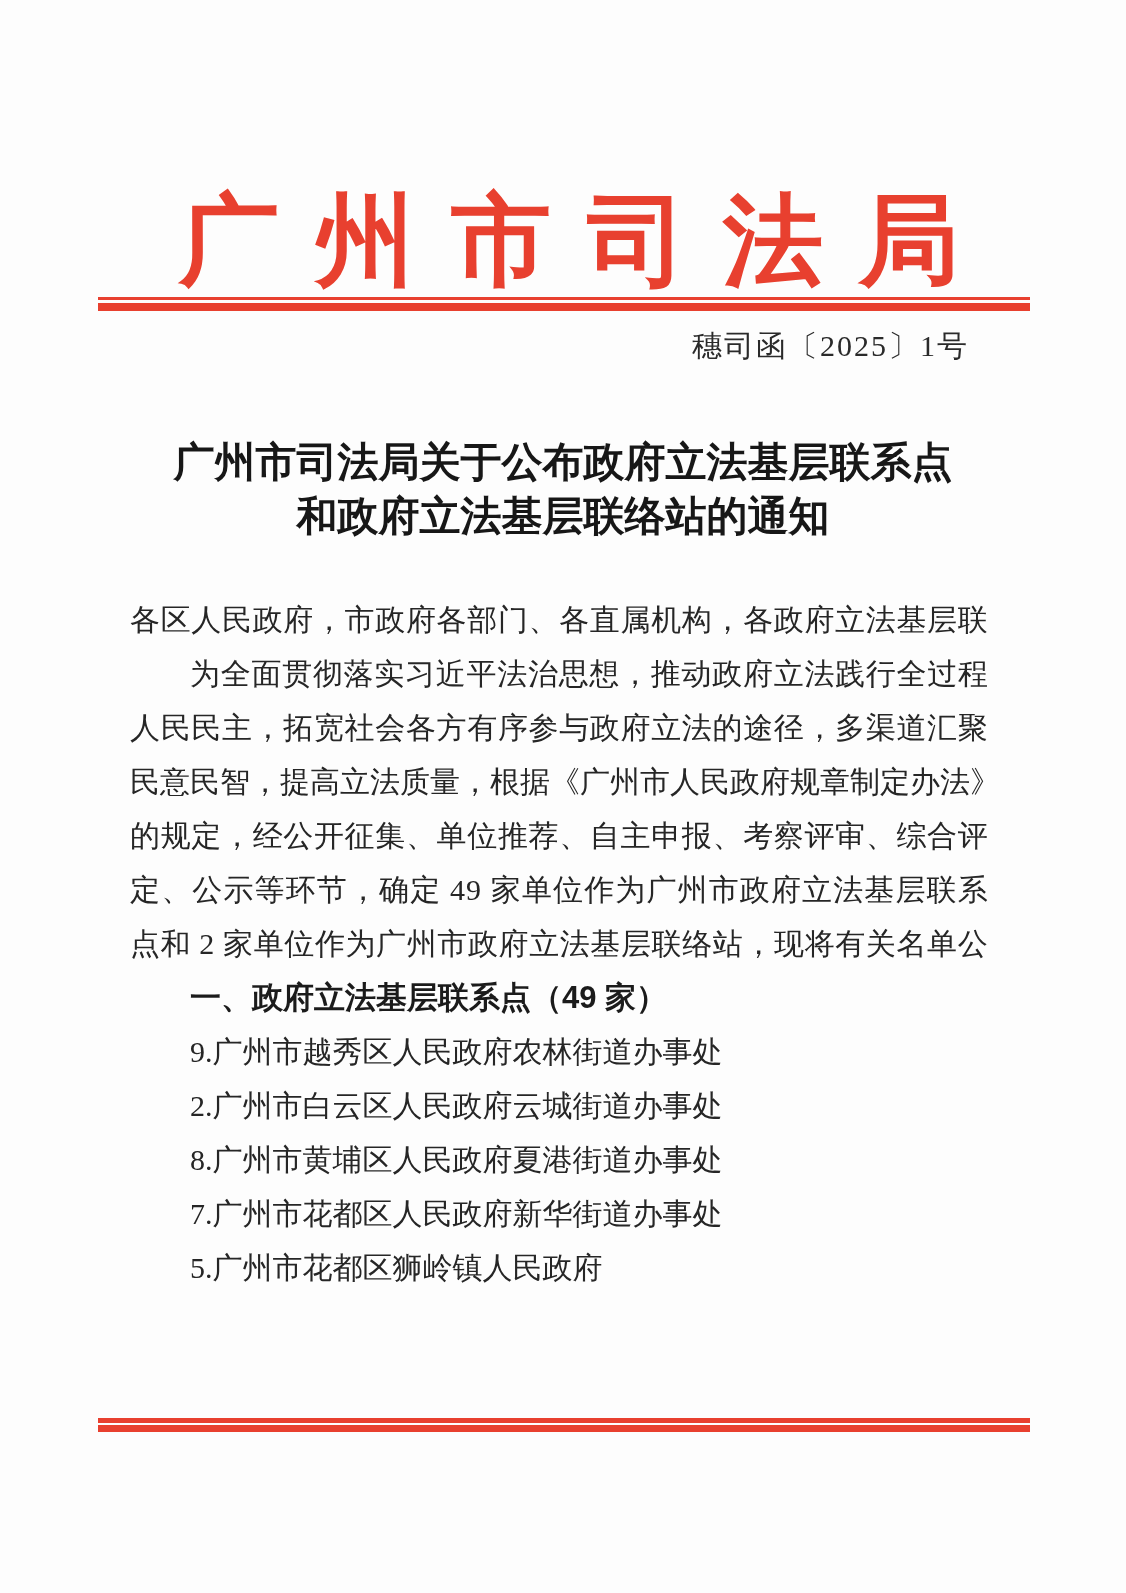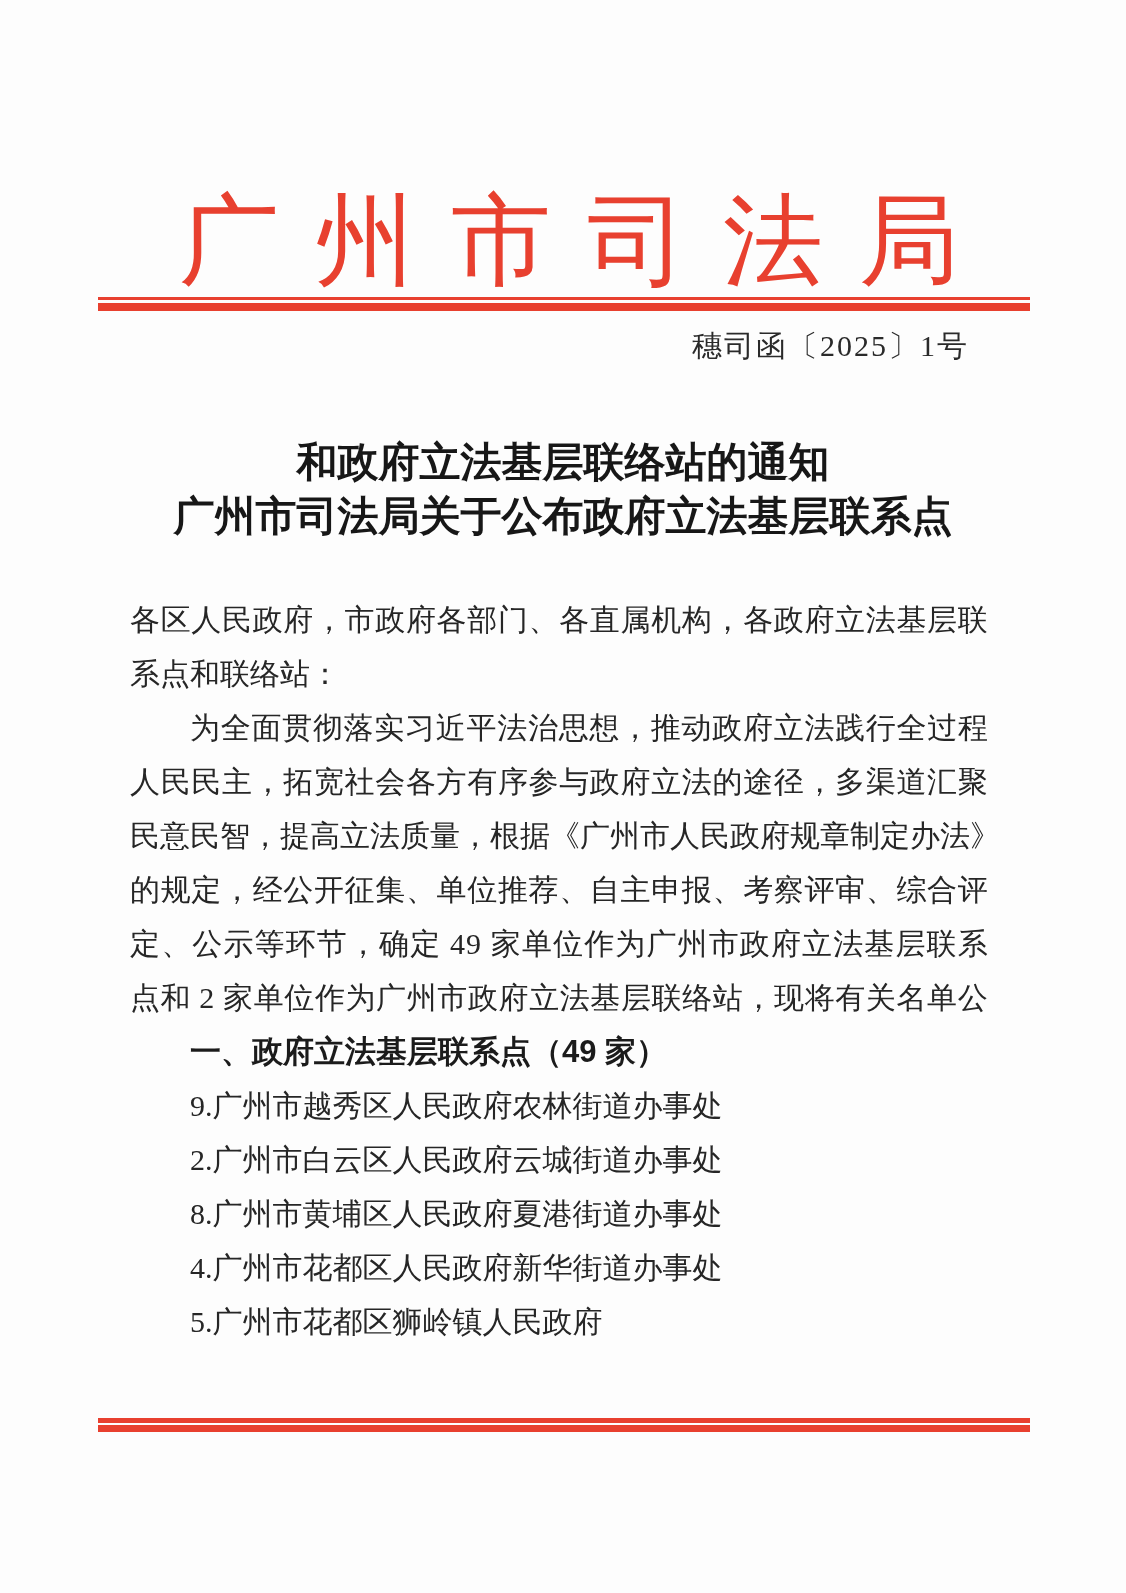--- a/index.html
+++ b/index.html
@@ -14,21 +14,21 @@
     overflow:hidden;
     font-family:"Liberation Serif","DejaVu Serif",serif;
     color:var(--ink);
   }
 
   
   .org-name{
     position:absolute;top:192px;left:0;width:100%;
     box-sizing:border-box;
     text-align:center;
-    font-size:100px;line-height:100px;font-weight:normal;
+    font-size:100px;line-height:100px;font-weight:bold;
     color:var(--red);
     letter-spacing:36px;padding-left:48px;
     white-space:nowrap;
   }
   .rule{position:absolute;left:98px;width:932px;height:14px;}
   .rule-top{
     top:297px;
     background:linear-gradient(to bottom,
       var(--red) 0 3px, #fdfdfd 3px 5.5px, var(--red) 5.5px 14px);
   }
@@ -80,22 +80,22 @@
 
 <div class="page">
 
   <div class="org-name">广州市司法局</div>
 
   <div class="rule rule-top"></div>
 
   <div class="doc-number">穗司函〔2025〕1号</div>
 
   <div class="title">
+    <div>广州市司法局关于公布政府立法基层联系点</div>
     <div>和政府立法基层联络站的通知</div>
-    <div>广州市司法局关于公布政府立法基层联系点</div>
   </div>
 
   <div class="body-text">
     <div class="line j">
         <span>各</span>
         <span>区</span>
         <span>人</span>
         <span>民</span>
         <span>政</span>
         <span>府</span>
@@ -115,21 +115,20 @@
         <span>，</span>
         <span>各</span>
         <span>政</span>
         <span>府</span>
         <span>立</span>
         <span>法</span>
         <span>基</span>
         <span>层</span>
         <span>联</span>
       </div>
-    <div class="line">系点和联络站：</div>
 
     <div class="line j in">
         <span>为</span>
         <span>全</span>
         <span>面</span>
         <span>贯</span>
         <span>彻</span>
         <span>落</span>
         <span>实</span>
         <span>习</span>
@@ -306,19 +305,19 @@
         <span>名</span>
         <span>单</span>
         <span>公</span>
       </div>
 
     <div class="line in heading">一、政府立法基层联系点（49 家）</div>
 
     <div class="line in">9.广州市越秀区人民政府农林街道办事处</div>
     <div class="line in">2.广州市白云区人民政府云城街道办事处</div>
     <div class="line in">8.广州市黄埔区人民政府夏港街道办事处</div>
-    <div class="line in">4.广州市花都区人民政府新华街道办事处</div>
+    <div class="line in">7.广州市花都区人民政府新华街道办事处</div>
     <div class="line in">5.广州市花都区狮岭镇人民政府</div>
   </div>
 
   <div class="rule rule-bottom"></div>
 
 </div>
 
 </body></html>

